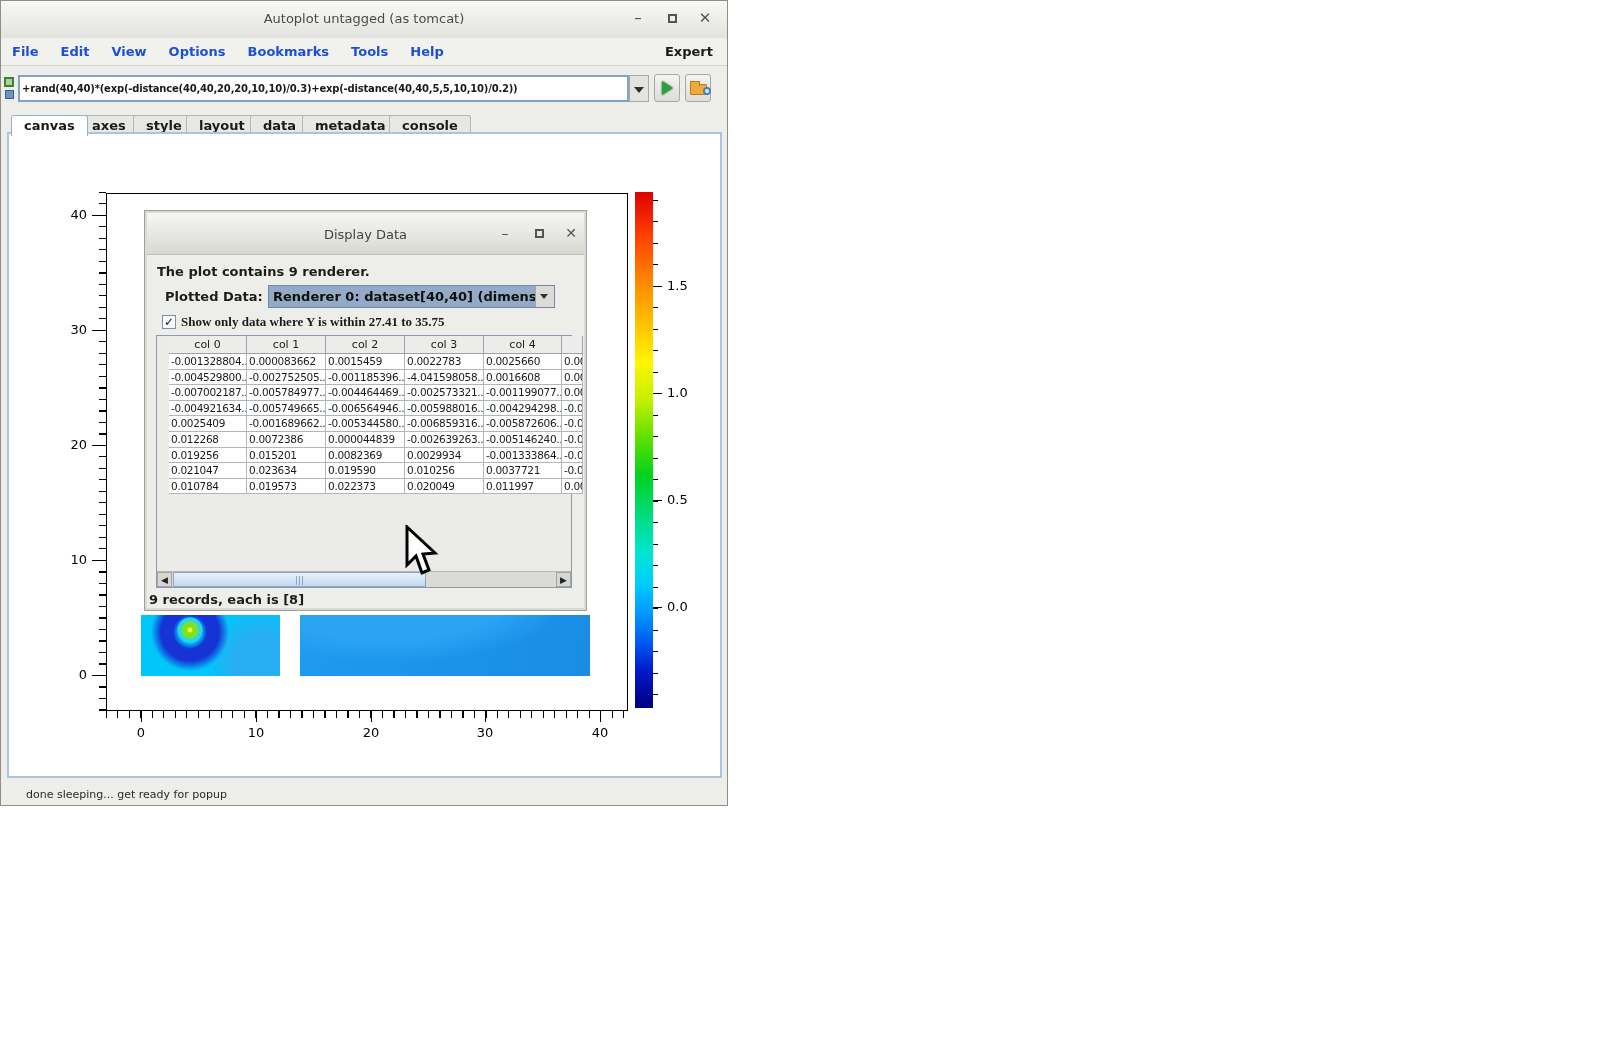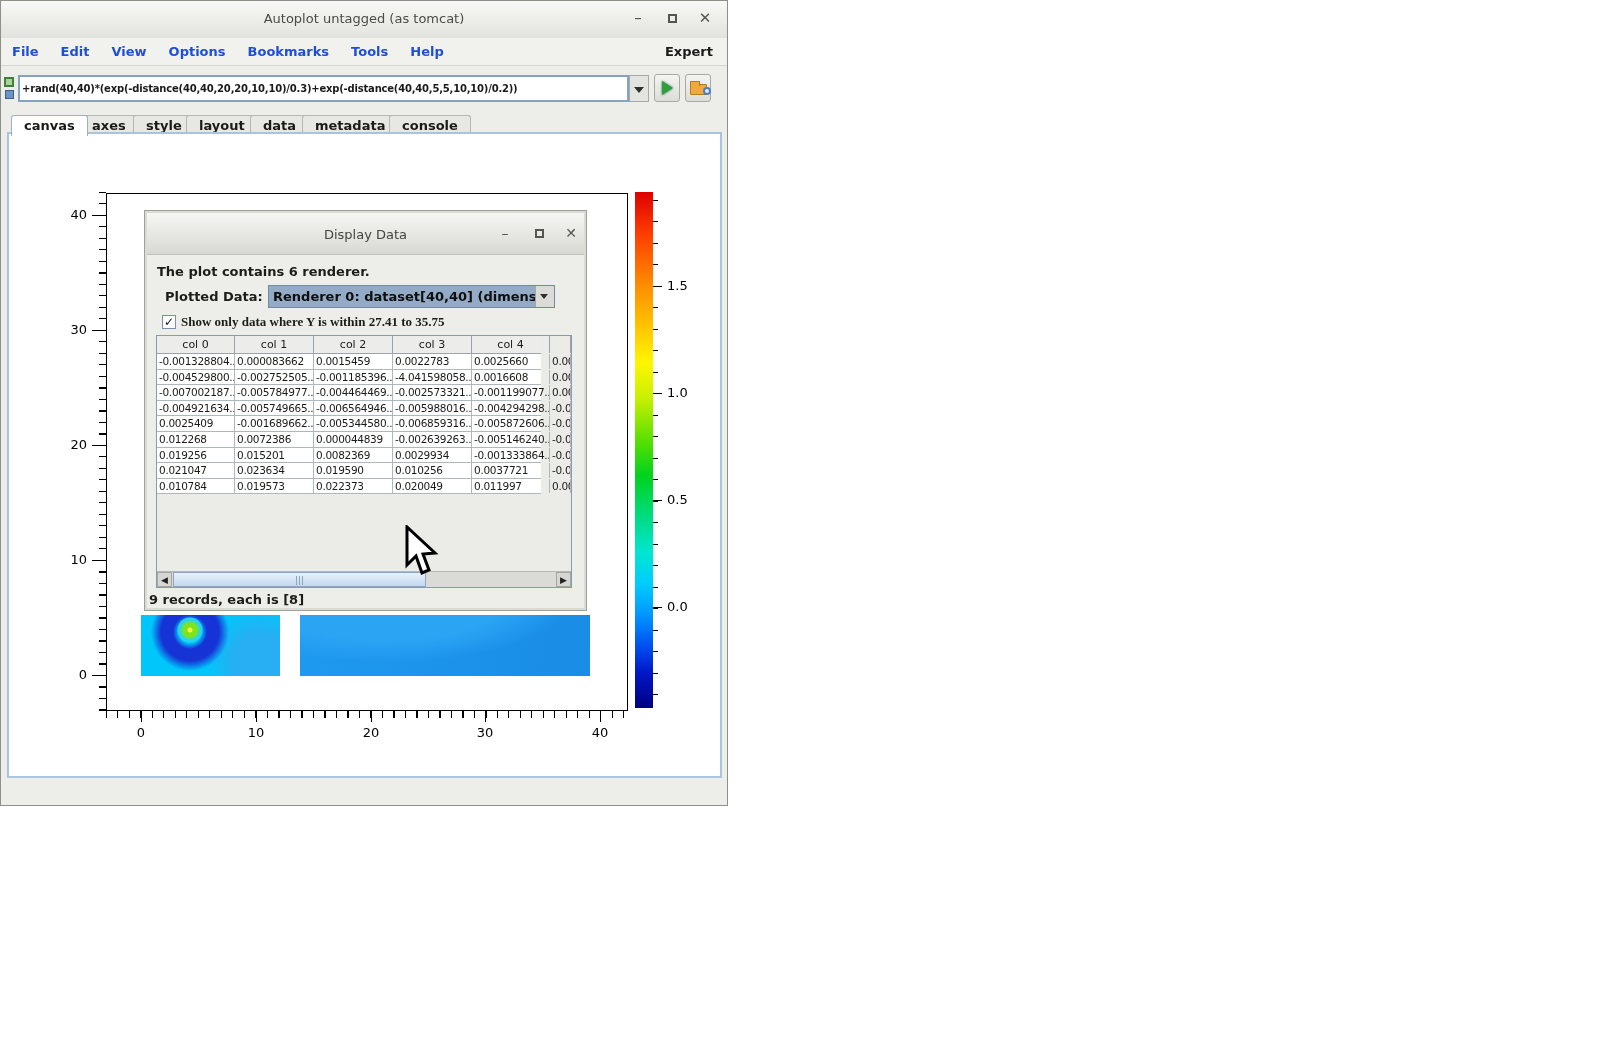--- a/index.html
+++ b/index.html
@@ -97,21 +97,21 @@
   .combo { position:absolute; left:123px; top:74px; width:287px; height:23px; background:#93ABC7;
            border:1px solid #7288A4; }
   .combo-val { position:absolute; left:4px; top:3px; font-size:13px; font-weight:bold; color:#0E0E0C; white-space:nowrap; overflow:hidden; width:262px; }
   .combo-arrow { position:absolute; right:0; top:0; width:19px; height:21px; background:#DBDBD7; border-left:1px solid #A5A5A0; }
 
   .checkbox { position:absolute; left:17px; top:104px; width:14px; height:14px; background:#FDFDFD;
               border:1px solid #7E90A8; font-size:12px; line-height:13px; text-align:center; color:#111; font-weight:bold; }
 
   .dd-table { position:absolute; left:11px; top:124px; width:416px; height:253px; background:#EBEBE8;
               border:1px solid #8A9AB0; }
-  .dd-grid { position:absolute; left:0; top:0; width:384px; background:#4c1d95; }
+  .dd-grid { position:absolute; left:12px; top:0; width:414px; background:#4c1d95; }
   .dd-headrow { display:grid; grid-template-columns:78px 79px 79px 79px 78px 21px; height:18px;
                 background:#ECECEA; border-bottom:1px solid #9AA2AC; }
   .th { font-size:11px; color:#20201E; text-align:center; line-height:17px; border-right:1px solid #9AA2AC;
         overflow:hidden; white-space:nowrap; }
   .tr { display:grid; grid-template-columns:78px 79px 79px 79px 78px 21px; height:15.6px;
         background:#FFFFFF; border-bottom:1px solid #AEB6BE; }
   .td { font-size:10.5px; letter-spacing:-0.3px; color:#1A1A18; padding-left:2px; line-height:14.5px;
         border-right:1px solid #AEB6BE; overflow:hidden; white-space:nowrap; }
   .hsb { position:absolute; left:0; bottom:0; width:414px; height:16px; background:#DADAD6; border-top:1px solid #B8B8B2; }
   .hsb-arrow { position:absolute; top:0; width:15px; height:15px; background:#D6D6D2; border:1px solid #A5A5A0;
@@ -221,21 +221,21 @@
   </div>
 
   <div class="dialog">
     <div class="dlg-titlebar">
       <span class="dlg-title">Display Data</span>
       <span class="dlg-btn" style="left:346px;">–</span>
       <span class="dlg-btn" style="left:380px;"><span class="maxbox" style="margin-top:6px;"></span></span>
       <span class="dlg-btn" style="left:412px;">✕</span>
     </div>
 
-    <span class="dlg-text" style="left:12px; top:53px;">The plot contains 6 renderer.</span>
+    <span class="dlg-text" style="left:12px; top:53px;">The plot contains 9 renderer.</span>
     <span class="dlg-text" style="left:20px; top:78px;">Plotted Data:</span>
 
     <div class="combo">
       <span class="combo-val">Renderer 0: dataset[40,40] (dimension...</span>
       <span class="combo-arrow">
           <span class="tri-down" style="left:4px; top:8px; border-left-width:4px; border-right-width:4px; border-top-width:5px;"></span>
         </span>
     </div>
 
     <span class="checkbox">✓</span>
@@ -331,18 +331,21 @@
         <span class="hsb-thumb">
             <span class="hsb-grip"></span>
           </span>
         <span class="hsb-arrow" style="right:0;">▶</span>
       </div>
     </div>
 
     <span class="records">9 records, each is [8]</span>
   </div>
 
+  <div class="statusbar">
+    <span>done sleeping... get ready for popup</span>
+  </div>
 
   <svg class="cursor-svg" width="40" height="54" viewBox="0 0 40 54">
     <path d="M8 2 L8 40 L17 31 L23 48 L30 45 L24 29 L36 28 Z" fill="#ffffff" stroke="#000000" stroke-width="3" stroke-linejoin="miter"></path>
   </svg>
 
 </div>
 
 </body></html>

